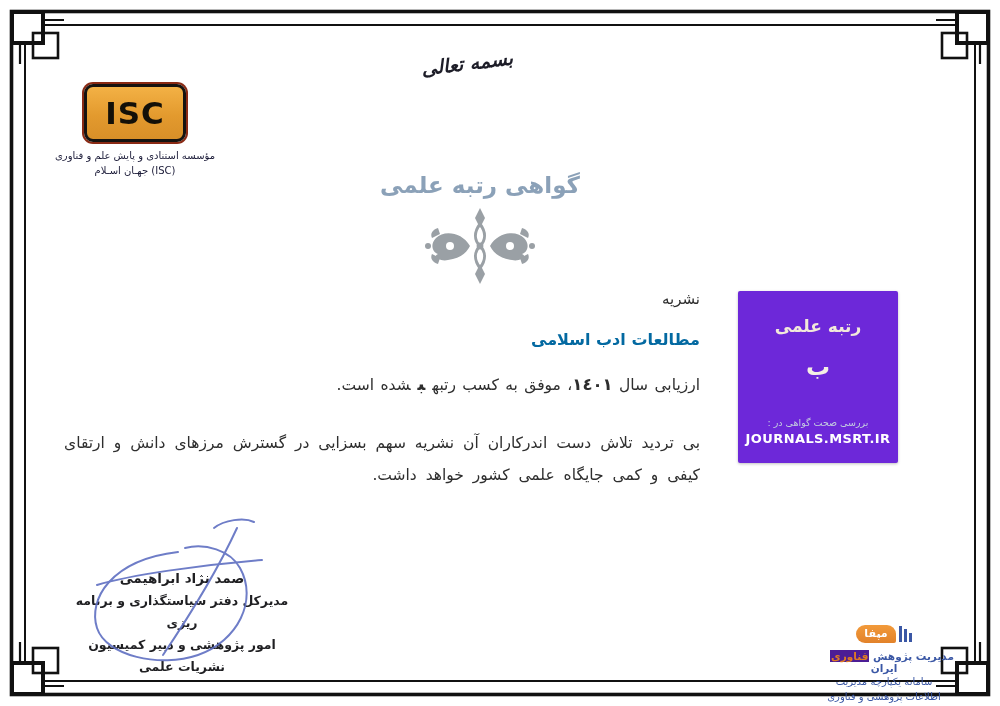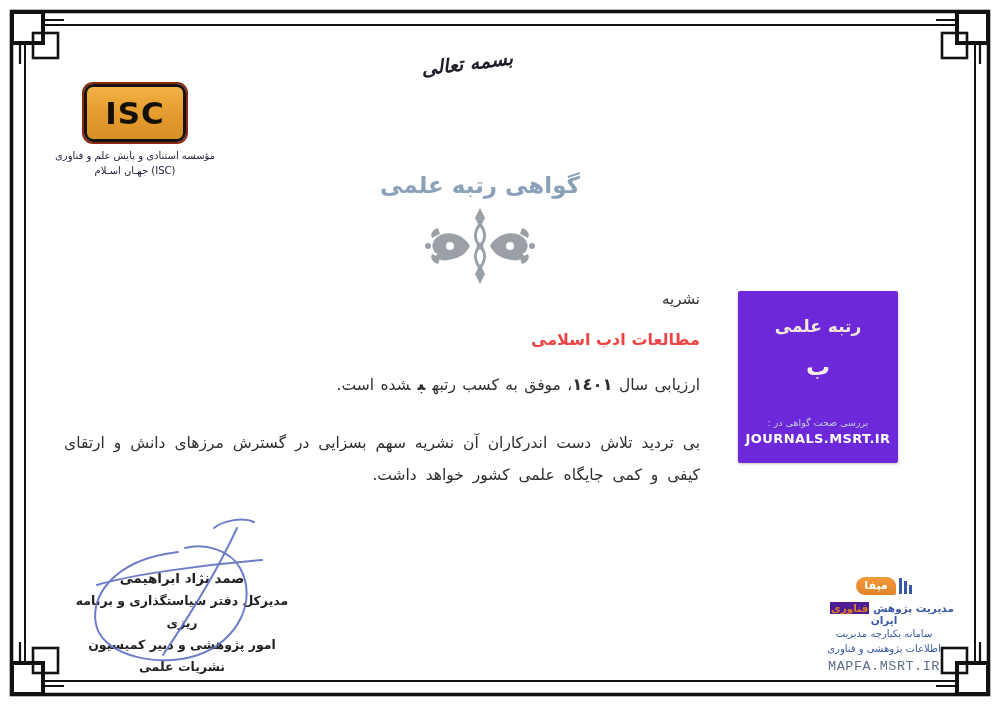--- a/index.html
+++ b/index.html
@@ -33,21 +33,21 @@
   .ministry .m4{font-size:12.5px;margin-top:9px;color:#232326;}
   
   .cert-title{
     position:absolute;left:330px;top:172px;width:300px;text-align:center;
     font-size:23px;font-weight:bold;color:#8ba1b8;letter-spacing:.5px;direction:rtl;
   }
   .ornament{position:absolute;left:424px;top:206px;width:112px;height:80px;}
   
   .body-block{position:absolute;right:300px;top:290px;width:640px;direction:rtl;text-align:right;color:#2e2e2e;}
   .body-label{font-size:15px;margin-bottom:22px;}
-  .journal-name{font-size:16px;font-weight:bold;color:#ef4444;margin-bottom:17px;}
+  .journal-name{font-size:16px;font-weight:bold;color:#0369a1;margin-bottom:17px;}
   .body-line{font-size:15.5px;line-height:35px;word-spacing:1.5px;}
   .body-line b{color:#1d1d1d;}
   .num{font-weight:bold;font-size:16.5px;letter-spacing:.5px;}
   .grade-inline{font-weight:bold;font-size:19px;padding:0 7px;}
   .para2{margin-top:24px;}
   .para2 .body-line{line-height:32px;word-spacing:4px;}
   
   .grade-box{
     position:absolute;left:738px;top:291px;width:160px;height:172px;
     border-radius:2px;text-align:center;direction:rtl;
@@ -57,21 +57,21 @@
   .grade-box .gb-grade{margin-top:17px;font-size:24px;font-weight:bold;color:#f5efe4;}
   .grade-box .gb-verify{margin-top:36px;font-size:9.5px;color:#c4cedf;}
   .grade-box .gb-url{margin-top:3px;font-size:13px;font-weight:bold;color:#ffffff;letter-spacing:.4px;direction:ltr;}
   
   .sig-block{position:absolute;left:62px;top:530px;width:240px;text-align:center;direction:rtl;color:#1f1f22;}
   .sig-name{font-size:13.5px;font-weight:bold;margin-bottom:4px;margin-top:40px;}
   .sig-role{font-size:12.5px;font-weight:bold;line-height:22px;}
   .sig-svg{position:absolute;inset:0;pointer-events:none;}
   
   .mapfa{position:absolute;right:36px;top:574px;width:160px;text-align:center;direction:rtl;}
-  .mapfa-logo{display:flex;align-items:center;justify-content:center;gap:3px;height:24px;}
+  .mapfa-logo{display:flex;align-items:center;justify-content:center;gap:3px;height:24px;margin-top:48px;}
   .mapfa-badge{
     background:linear-gradient(180deg,#f29a3a,#e2822a);color:#fff;font-weight:bold;font-size:11px;
     padding:2px 8px;border-radius:9px 9px 2px 9px;line-height:1.3;
   }
   .mapfa-bars{display:flex;gap:2px;align-items:flex-end;height:16px;}
   .mapfa-bars i{display:block;width:3px;background:#3a57a5;}
   .mapfa-bars i:nth-child(1){height:9px}.mapfa-bars i:nth-child(2){height:13px}.mapfa-bars i:nth-child(3){height:16px}
   .mapfa .l1{margin-top:4px;font-size:10.5px;font-weight:bold;color:#3a57a5;}
   .mapfa .l1 .hl{color:#e07b22;background:#4c1d95;padding:0 1px;margin-left:16px;}
   .mapfa .l2,.mapfa .l3{font-size:10px;color:#3a57a5;line-height:15px;}

